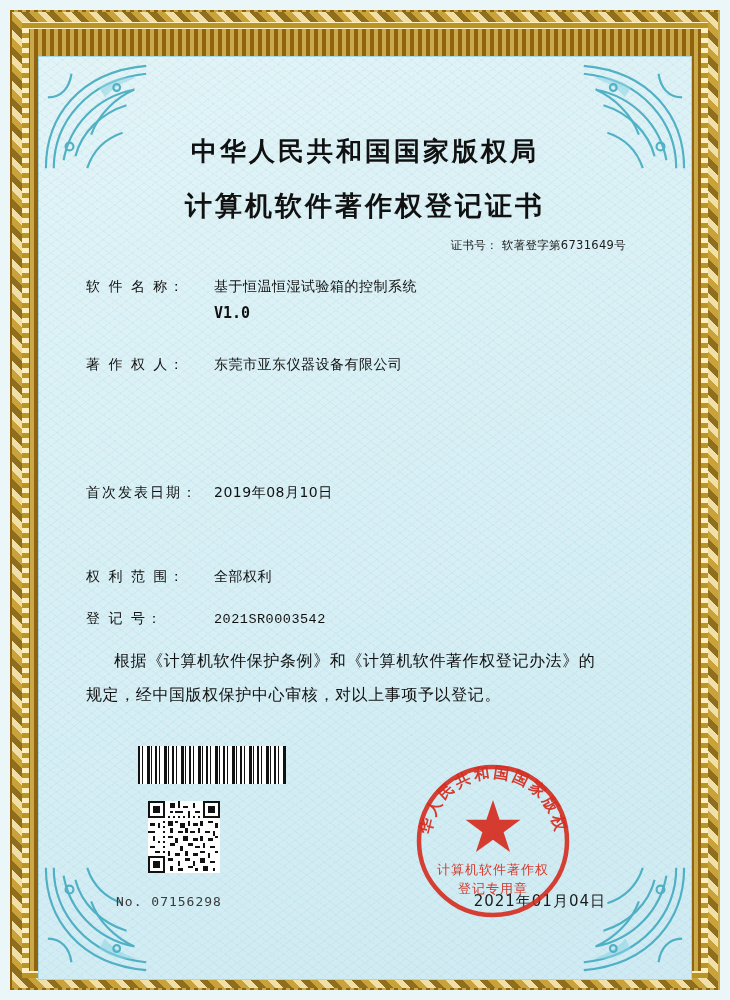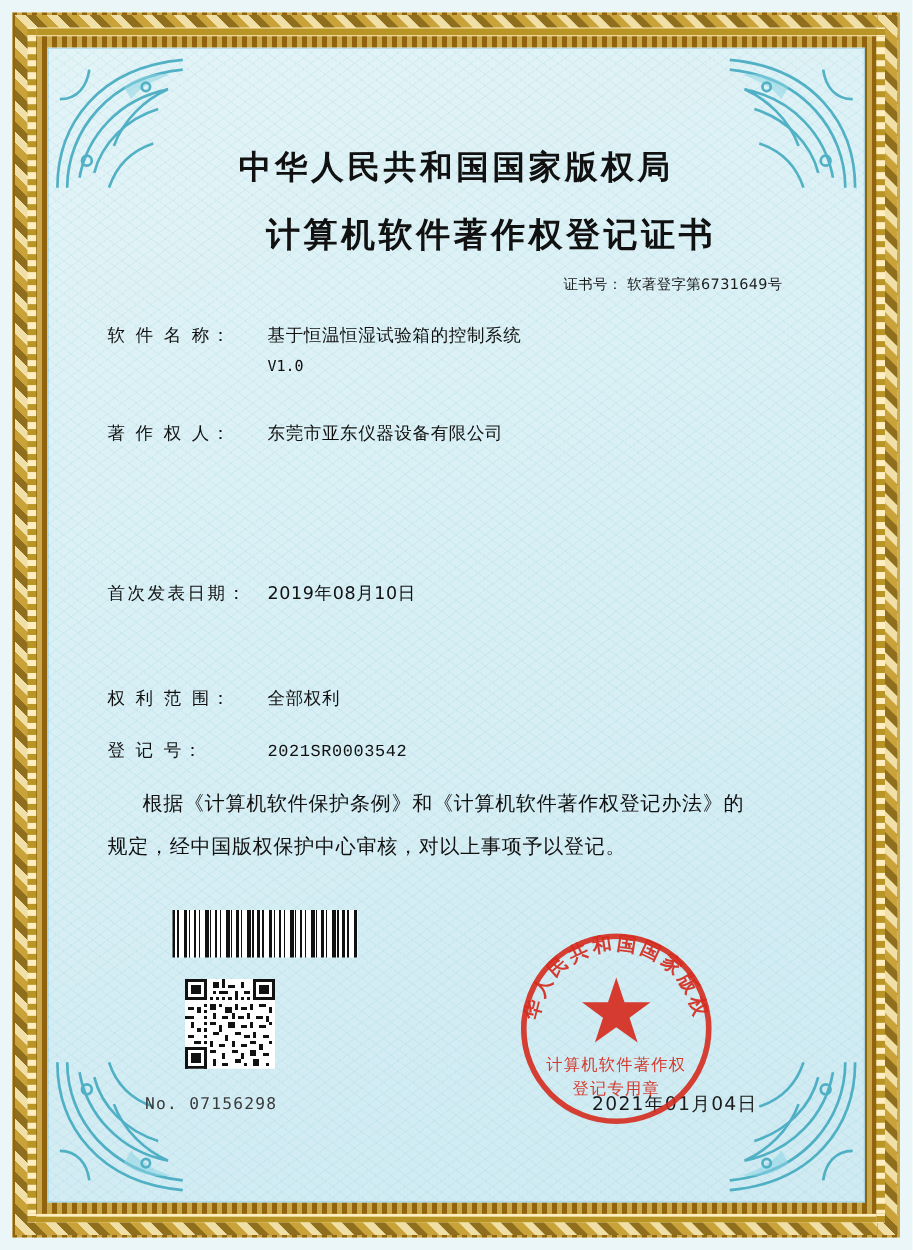--- a/index.html
+++ b/index.html
@@ -50,21 +50,21 @@
     border-image: repeating-linear-gradient(
         0deg,
         #b99526 0px, #b99526 5px,
         #ffeec0 5px, #ffeec0 10px
       ) 7 repeat;
   }
 
   
   .panel {
     position: absolute;
-    left: 38px; top: 38px;
+    left: 38px; top: 56px;
     width: 654px; height: 924px;
     background: linear-gradient(160deg, #e3f4f7 0%, #d9f0f5 40%, #cfeaf2 100%);
     box-shadow: inset 0 0 0 1px #a9d7e2;
     overflow: hidden;
   }
   
   .panel::before {
     content: "";
     position: absolute;
     inset: 0;
@@ -105,21 +105,20 @@
   }
   .title-sub {
     position: absolute;
     top: 132px; left: 0; width: 100%;
     text-align: center;
     font-family: "DejaVu Serif", "Liberation Serif", serif;
     font-size: 27px;
     font-weight: bold;
     letter-spacing: 3px;
     color: #111;
-    padding-left: 28px;
   }
   .cert-no {
     position: absolute;
     top: 182px; right: 66px;
     font-size: 11.5px;
     color: #1b1b1b;
     letter-spacing: 0.3px;
   }
 
   .field {
@@ -138,22 +137,23 @@
     letter-spacing: 0.5px;
   }
   .field .val.mono {
     font-family: Liberation Mono, monospace;
     font-size: 13.5px;
   }
   .cont-line {
     position: absolute;
     left: 176px;
     font-family: "DejaVu Sans Mono", "Liberation Mono", monospace;
-    font-size: 12px;
+    font-size: 15px;
     color: #111;
+    font-weight: bold;
   }
 
   .para {
     position: absolute;
     left: 48px;
     width: 560px;
     font-size: 16px;
     color: #111;
     line-height: 34px;
     letter-spacing: 0.6px;

